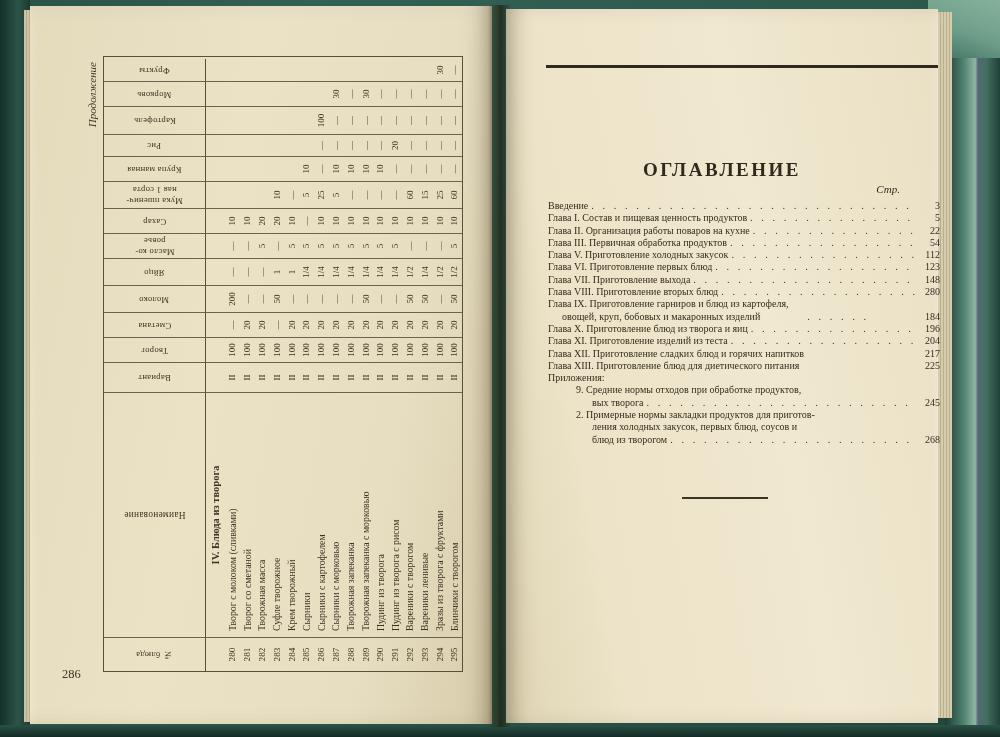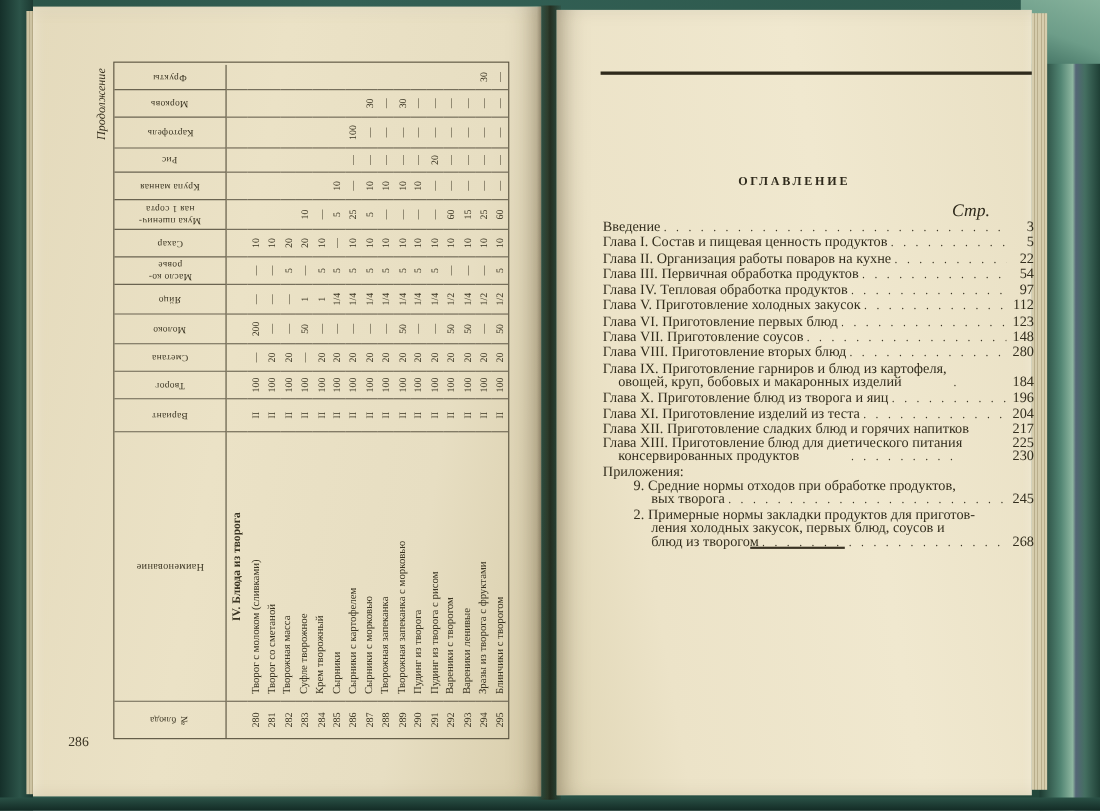--- a/index.html
+++ b/index.html
@@ -46,23 +46,23 @@
   .nt-cell.hdr{border-bottom:1px solid #57503c;}
   .vhead{writing-mode:vertical-rl;transform:rotate(180deg);font-size:8.6px;line-height:1.3;
     white-space:pre-line;text-align:center;letter-spacing:.3px;color:#3a3422;}
   .vhead.bigger{font-size:9.3px;}
   .section-cell{justify-content:center;font-weight:bold;font-size:10.5px;white-space:nowrap;overflow:visible;}
   .name-cell{justify-content:flex-start;padding-left:6px;font-size:9.8px;white-space:nowrap;}
   .num-cell{font-size:9.2px;}
   
   .toc-toprule{position:absolute;left:40px;top:56px;width:392px;height:2.5px;background:#2f2a1c;}
   .toc-title{position:absolute;left:0;top:150px;width:432px;text-align:center;
-    font-weight:bold;font-size:11px;letter-spacing:2.5px;color:#2f2a1c;}
-  .toc-str{position:absolute;right:38px;top:174px;font-style:italic;font-size:16px;color:#2f2a1c;}
-  .toc-entries{position:absolute;left:42px;top:191px;width:392px;font-size:13px;line-height:12.3px;color:#332e1e;}
+    font-weight:bold;font-size:19px;letter-spacing:2.5px;color:#2f2a1c;}
+  .toc-str{position:absolute;right:38px;top:174px;font-style:italic;font-size:11px;color:#2f2a1c;}
+  .toc-entries{position:absolute;left:42px;top:191px;width:392px;font-size:10px;line-height:12.3px;color:#332e1e;}
   .toc-line{display:flex;align-items:baseline;}
   .toc-line.ind1{padding-left:14px;gap:44px;}
   .toc-line.ind2{padding-left:28px;}
   .toc-line.ind3{padding-left:44px;}
   .toc-text{white-space:nowrap;}
   .leader{flex:1;overflow:hidden;white-space:nowrap;margin:0 3px;letter-spacing:3px;
     font-size:10.5px;color:#3a3424;}
   .leader::after{content:". . . . . . . . . . . . . . . . . . . . . . . . . . . . . . . . . . . . . . . .";}
   .leader.noleads::after{content:"";}
   .toc-page{min-width:22px;text-align:right;white-space:nowrap;}
@@ -414,36 +414,31 @@
         <span class="toc-text">Глава II. Организация работы поваров на кухне</span>
         <span class="leader"></span>
         <span class="toc-page">22</span>
       </div>
       <div class="toc-line ind0">
         <span class="toc-text">Глава III. Первичная обработка продуктов</span>
         <span class="leader"></span>
         <span class="toc-page">54</span>
       </div>
       <div class="toc-line ind0">
-        <span class="toc-text">Глава IV. Тепловая обработка продуктов</span>
-        <span class="leader"></span>
-        <span class="toc-page">97</span>
-      </div>
-      <div class="toc-line ind0">
         <span class="toc-text">Глава V. Приготовление холодных закусок</span>
         <span class="leader"></span>
         <span class="toc-page">112</span>
       </div>
       <div class="toc-line ind0">
         <span class="toc-text">Глава VI. Приготовление первых блюд</span>
         <span class="leader"></span>
         <span class="toc-page">123</span>
       </div>
       <div class="toc-line ind0">
-        <span class="toc-text">Глава VII. Приготовление соусов</span>
+        <span class="toc-text">Глава VII. Приготовление выхода</span>
         <span class="leader"></span>
         <span class="toc-page">148</span>
       </div>
       <div class="toc-line ind0">
         <span class="toc-text">Глава VIII. Приготовление вторых блюд</span>
         <span class="leader"></span>
         <span class="toc-page">280</span>
       </div>
       <div class="toc-line ind0">
         <span class="toc-text">Глава IX. Приготовление гарниров и блюд из картофеля,</span>
@@ -465,25 +460,20 @@
       </div>
       <div class="toc-line ind0">
         <span class="toc-text">Глава XII. Приготовление сладких блюд и горячих напитков</span>
         <span class="leader noleads"></span>
         <span class="toc-page">217</span>
       </div>
       <div class="toc-line ind0">
         <span class="toc-text">Глава XIII. Приготовление блюд для диетического питания</span>
         <span class="leader noleads"></span>
         <span class="toc-page">225</span>
-      </div>
-      <div class="toc-line ind1">
-        <span class="toc-text">консервированных продуктов</span>
-        <span class="leader"></span>
-        <span class="toc-page">230</span>
       </div>
       <div class="toc-line ind0">
         <span class="toc-text">Приложения:</span>
       </div>
       <div class="toc-line ind2">
         <span class="toc-text">9. Средние нормы отходов при обработке продуктов,</span>
       </div>
       <div class="toc-line ind3">
         <span class="toc-text">вых творога</span>
         <span class="leader"></span>

